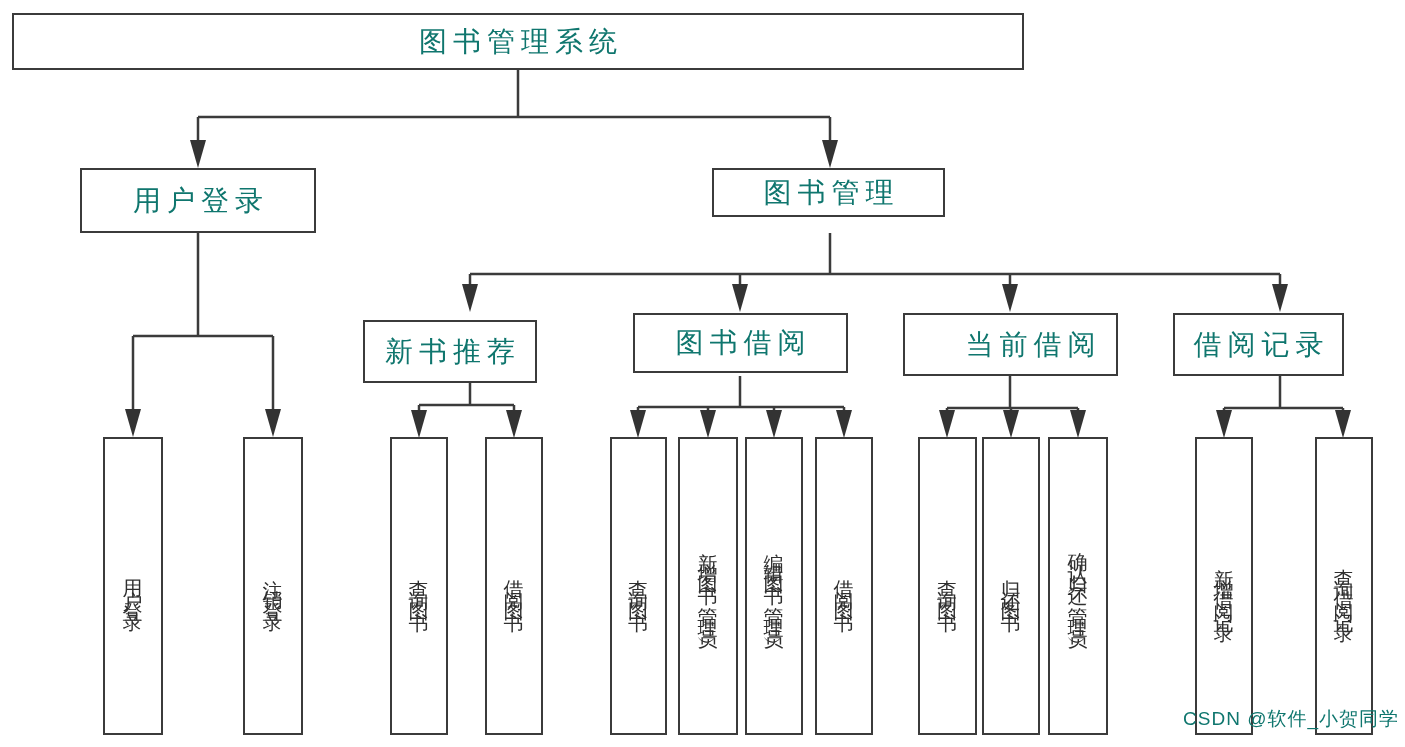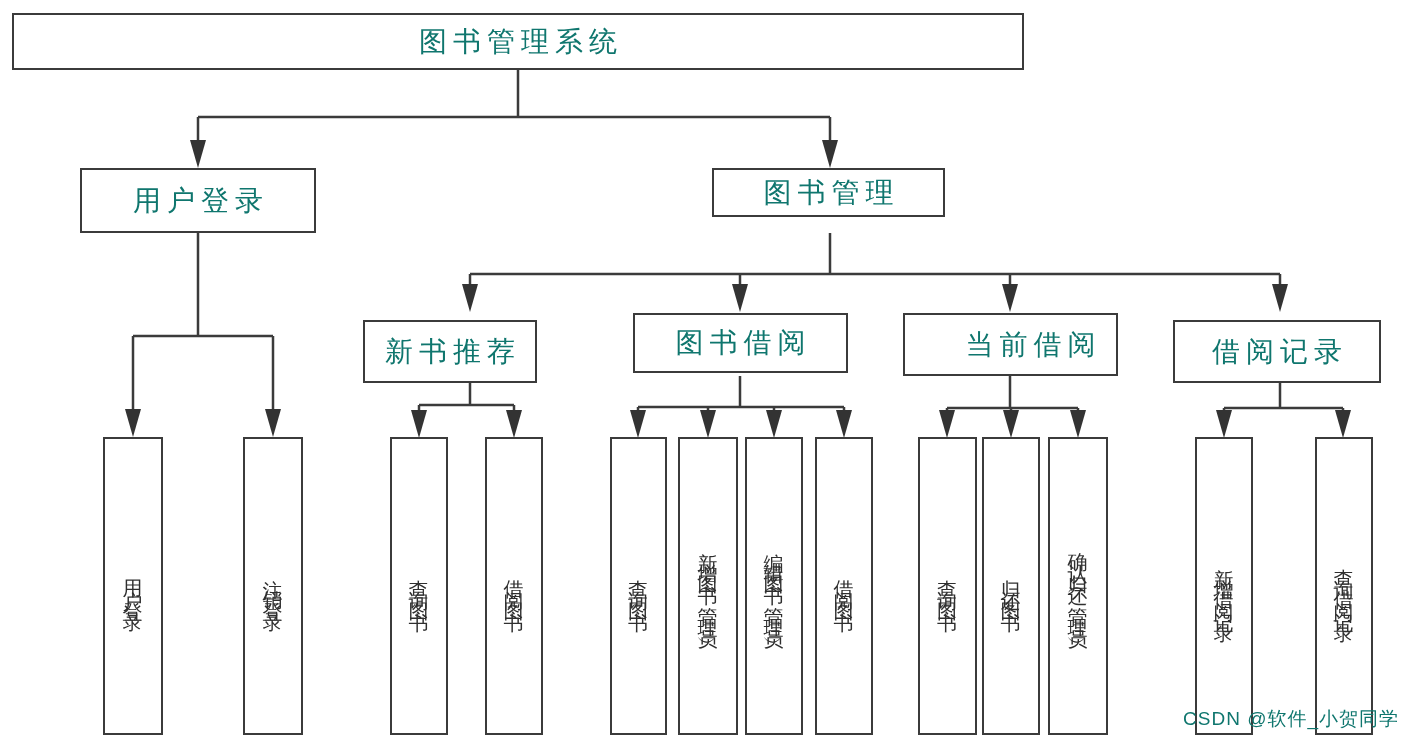--- a/index.html
+++ b/index.html
@@ -119,21 +119,21 @@
 
   <div class="box hbox" style="left:363px;top:313px;width:174px;height:63px;margin-top:7px;">
     <span>新书推荐</span>
   </div>
   <div class="box hbox" style="left:633px;top:313px;width:215px;height:60px;">
     <span>图书借阅</span>
   </div>
   <div class="box hbox" style="left:903px;top:313px;width:215px;height:63px;padding-left:40px;">
     <span>当前借阅</span>
   </div>
-  <div class="box hbox" style="left:1173px;top:320px;width:208px;height:63px;">
+  <div class="box hbox" style="left:1173px;top:313px;width:171px;height:63px;">
     <span>借阅记录</span>
   </div>
 
   <div class="box vbox" style="left:103px;width:60px;">
     <span>用户登录</span>
   </div>
   <div class="box vbox" style="left:243px;width:60px;">
     <span>注销登录</span>
   </div>
 

